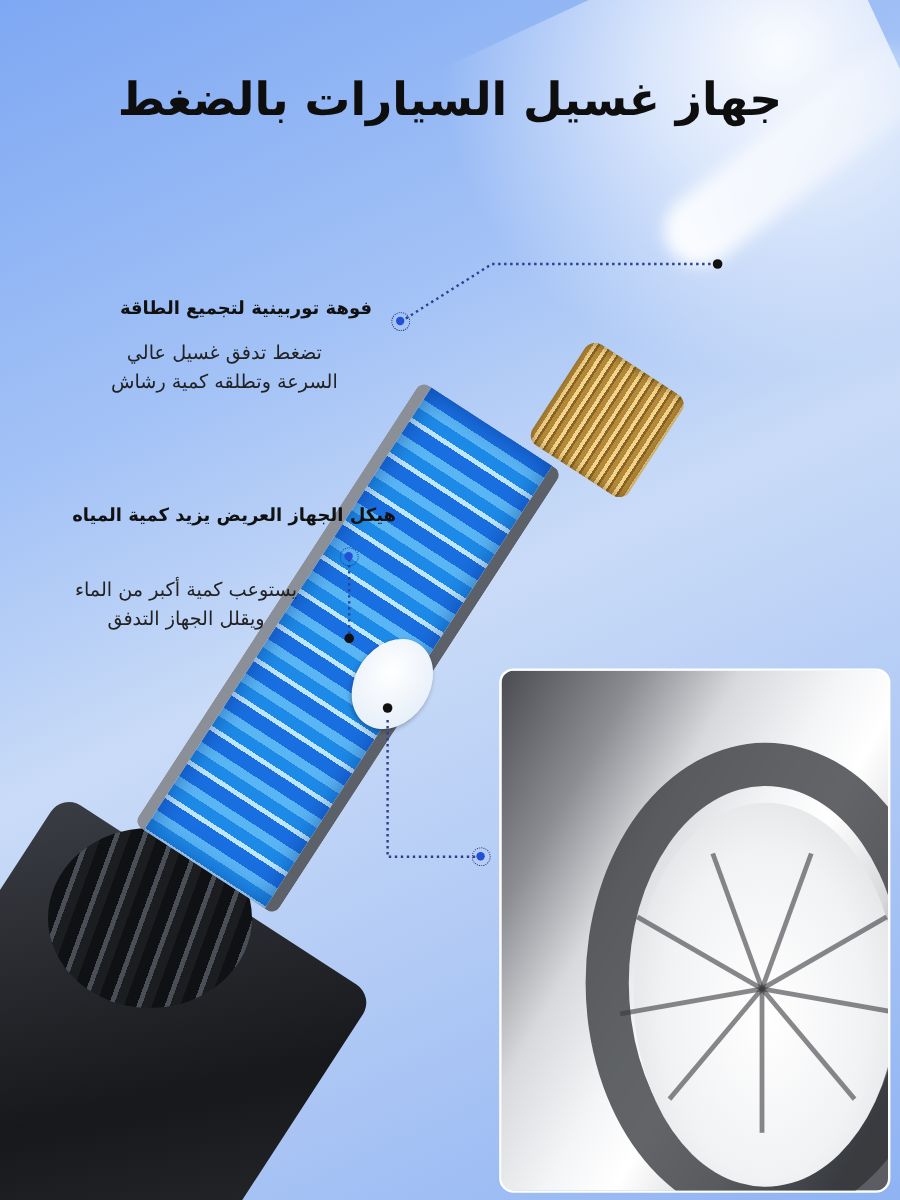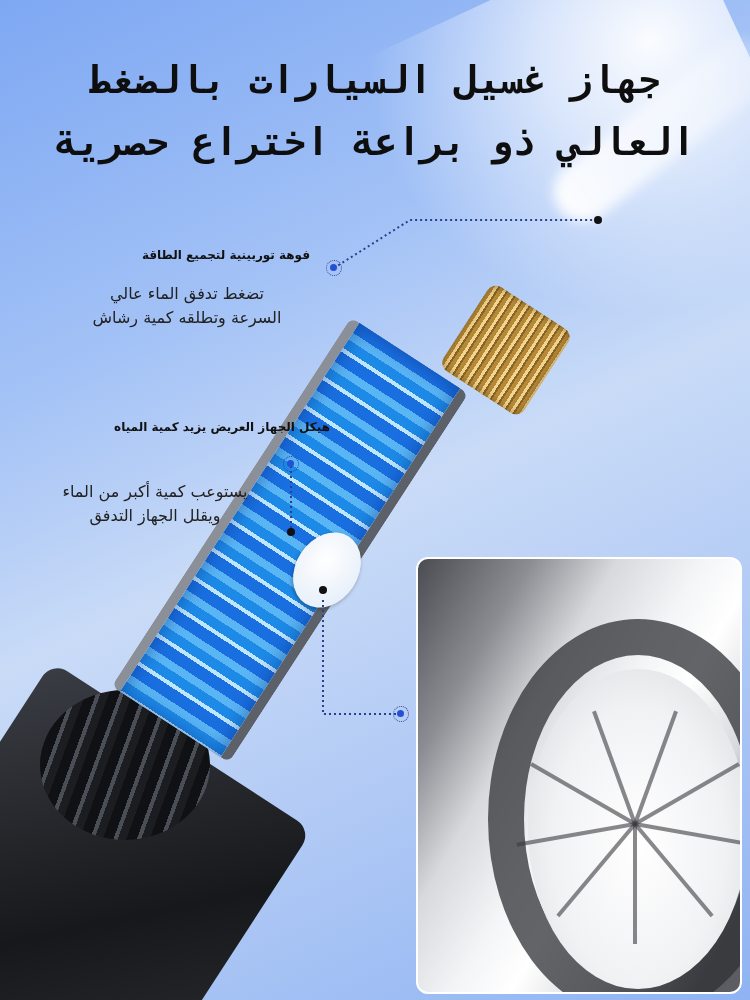--- a/index.html
+++ b/index.html
@@ -8,22 +8,22 @@
   .canvas { position:absolute; inset:0; overflow:hidden;
     background: linear-gradient(155deg, #7ea8f3 0%, #a3c2f6 30%, #c9dbf7 50%, #b3cbf5 70%, #8fb3f3 100%); }
   .spray { position:absolute; right:-40px; top:-20px; width:420px; height:420px;
     background: radial-gradient(ellipse at 80% 25%, rgba(255,255,255,0.95) 0%, rgba(255,255,255,0.6) 25%, rgba(255,255,255,0) 60%);
     transform: rotate(-25deg); }
   .spray-jet { position:absolute; left:560px; top:180px; width:260px; height:60px;
     background: linear-gradient(90deg, rgba(255,255,255,0.95), rgba(255,255,255,0.2));
     transform: rotate(-38deg); transform-origin: left center; filter: blur(6px); border-radius:40px; }
   .title { position:absolute; left:0; right:0; top:52px; text-align:center; direction:rtl;
     font-weight:bold; font-size:38px; line-height:62px; color:#0e0e0e; }
-  .title div { white-space:nowrap;font-family:Liberation Mono, monospace; }
-  .callout-head { position:absolute; direction:rtl; font-weight:bold; font-size:12px; color:#111; white-space:nowrap; }
+  .title div { white-space:nowrap; }
+  .callout-head { position:absolute; direction:rtl; font-weight:bold; font-size:15px; color:#111; white-space:nowrap; }
   .callout-body { position:absolute; direction:rtl; font-size:16px; color:#222; line-height:24px; text-align:center; white-space:nowrap; }
   .marker { position:absolute; width:16px; height:16px; border-radius:50%; border:1.5px dotted #2b3f8f; box-sizing:border-box; }
   .marker::after { content:""; position:absolute; left:3px; top:3px; width:7px; height:7px; border-radius:50%; background:#2450d6; }
   .dot { position:absolute; width:8px; height:8px; border-radius:50%; background:#111; }
   svg.lines { position:absolute; inset:0; }
   .hose { position:absolute; left:220px; top:320px; width:120px; height:440px;
     transform: rotate(33deg); transform-origin: center center;
     background: repeating-linear-gradient(180deg, #1a6fe0 0 12px, #5ab5f5 12px 20px, #1e8ae8 20px 30px, #bfe6ff 30px 34px);
     border-left:10px solid #8a8f98; border-right:10px solid #5c6068; border-radius:8px;
     box-shadow: inset 0 0 20px rgba(0,40,120,0.5); }
@@ -60,28 +60,27 @@
   <div class="nozzle"></div>
 
   <svg class="lines" width="750" height="1000">
     <polyline points="334,268 410,220 598,220" fill="none" stroke="#2b3f8f" stroke-width="2" stroke-dasharray="2,3"></polyline>
     <polyline points="291,466 291,530" fill="none" stroke="#2b3f8f" stroke-width="2" stroke-dasharray="2,3"></polyline>
     <polyline points="323,600 323,714 401,714" fill="none" stroke="#2b3f8f" stroke-width="2" stroke-dasharray="2,3"></polyline>
   </svg>
 
   <div class="title">
     <div>جهاز غسيل السيارات بالضغط</div>
-    <div>العالي ذو براعة اختراع حصرية</div>
   </div>
 
   <div class="callout-head" style="right:440px; top:248px;">فوهة توربينية لتجميع الطاقة</div>
   <div class="marker" style="left:326px; top:260px;"></div>
   <div class="dot" style="left:594px; top:216px;"></div>
   <div class="callout-body" style="left:62px; top:282px; width:250px;">
-    <div>تضغط تدفق الماء عالي</div>
+    <div>تضغط تدفق غسيل عالي</div>
     <div>السرعة وتطلقه كمية رشاش</div>
   </div>
 
   <div class="callout-head" style="right:420px; top:420px;">هيكل الجهاز العريض يزيد كمية المياه</div>
   <div class="marker" style="left:283px; top:456px;"></div>
   <div class="dot" style="left:287px; top:528px;"></div>
   <div class="dot" style="left:319px; top:586px;"></div>
   <div class="marker" style="left:393px; top:706px;"></div>
   <div class="callout-body" style="left:40px; top:480px; width:230px;">
     <div>يستوعب كمية أكبر من الماء</div>

